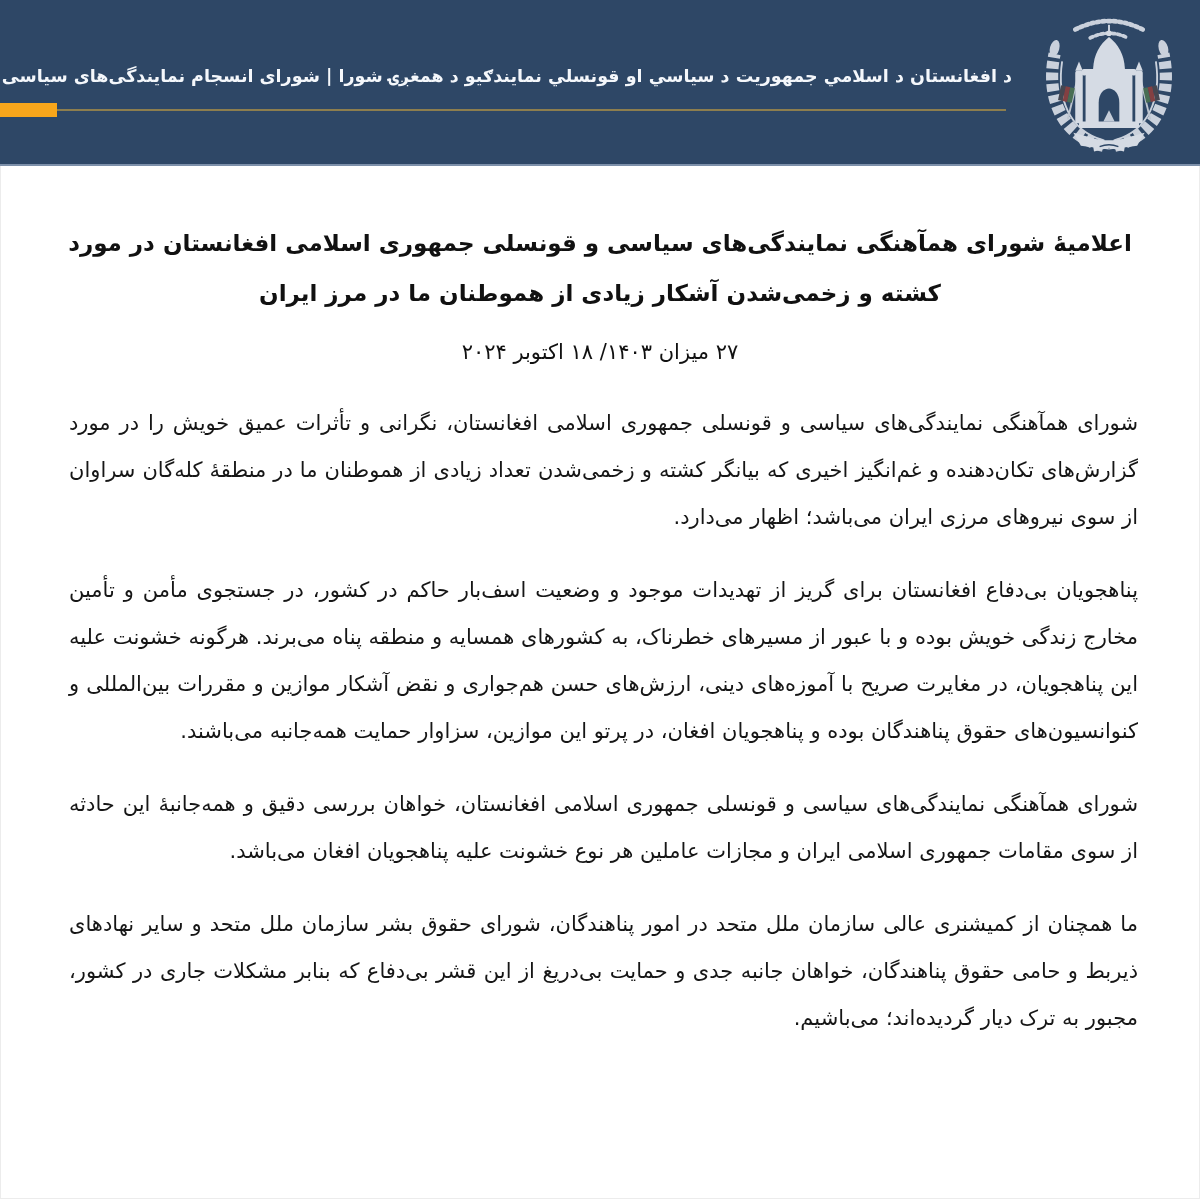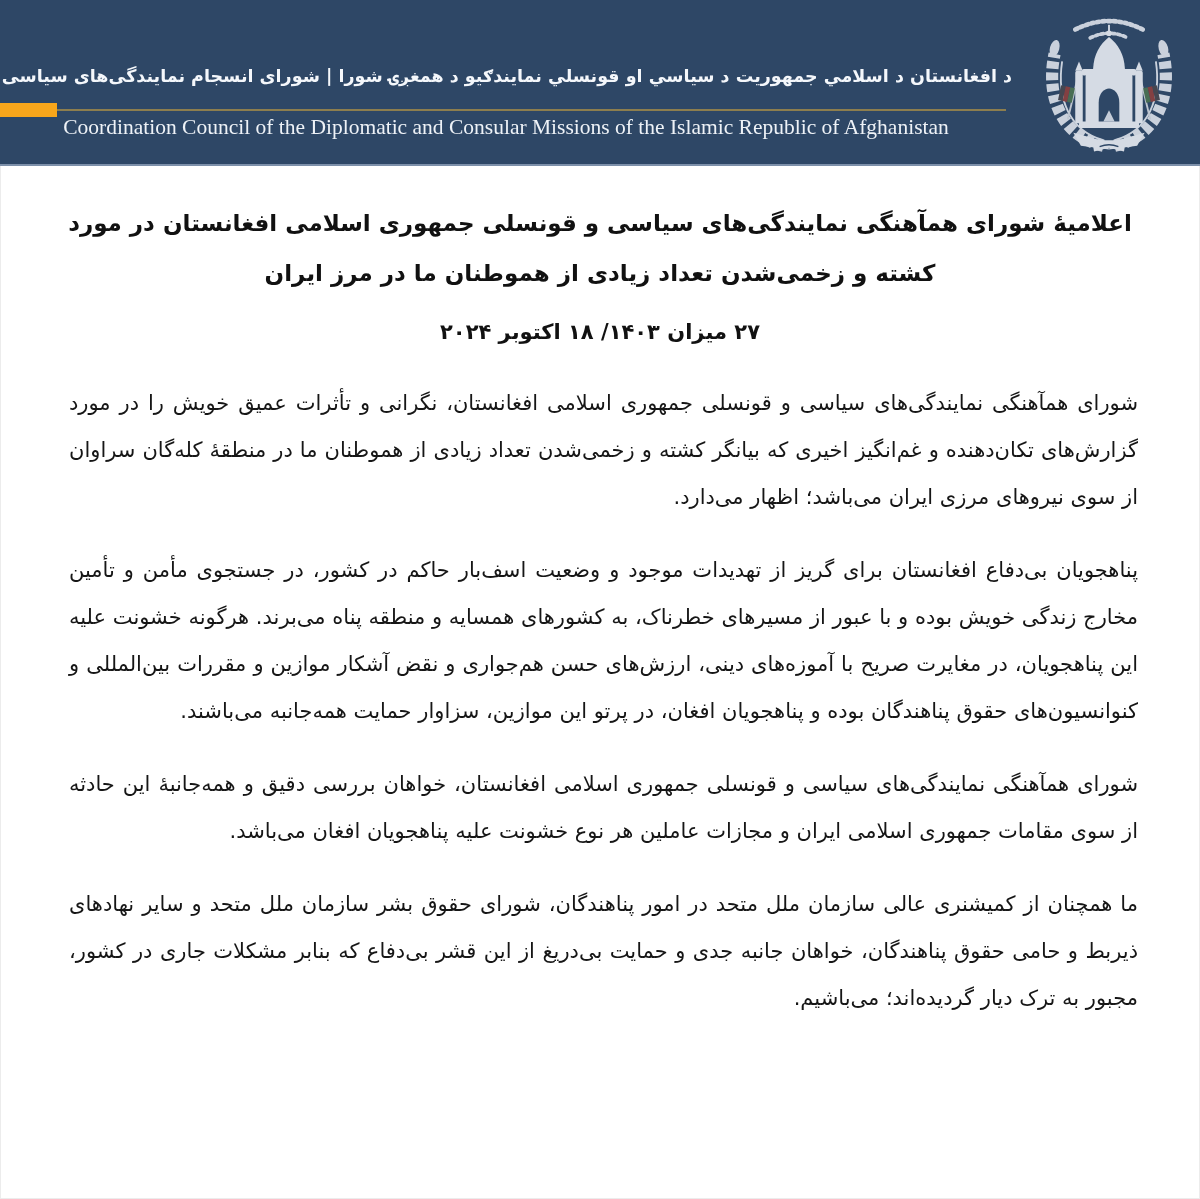--- a/index.html
+++ b/index.html
@@ -49,36 +49,36 @@
     font-family:"Liberation Serif",serif;
     white-space:nowrap;
   }
   .emblem{
     position:absolute;top:6px;right:16px;
     width:150px;height:152px;
     opacity:0.93;
   }
   
   .doc{
-    padding:32px 62px 0 62px;
+    padding:52px 62px 0 62px;
     color:#161616;
   }
   .doc-title{
     direction:rtl;
     text-align:center;
     font-size:23px;
     font-weight:bold;
     line-height:50px;
     color:#111111;
   }
   .doc-date{
     direction:rtl;
     text-align:center;
     font-size:21px;
-    font-weight:bold;
+    font-weight:normal;
     margin-top:22px;
     color:#111111;
   }
   .doc-paragraphs p{
     direction:rtl;
     text-align:justify;
     font-size:21px;
     line-height:47px;
     margin:26px 0 0 7px;
   }
@@ -89,21 +89,20 @@
 </head>
 <body>
 
 <div class="page">
 
   <div class="header">
     <div class="header-left">
       <div class="persian-title">د افغانستان د اسلامي جمهوریت د سیاسي او قونسلي نمایندګیو د همغږۍ شورا | شورای انسجام نمایندگی‌های سیاسی و قونسلی جمهوری اسلامی افغانستان</div>
       <div class="gold-line"></div>
       <div class="orange-bar"></div>
-      <div class="english-title">Coordination Council of the Diplomatic and Consular Missions of the Islamic Republic of Afghanistan</div>
     </div>
 
     <span class="emblem">
       <svg viewBox="0 0 160 156" width="150" height="152" aria-hidden="true">
 
         <g fill="none" stroke="#d6dce5" stroke-linecap="round">
           <path d="M44,22 Q80,4 116,22" stroke-width="5" stroke-dasharray="3 3"></path>
           <path d="M60,31 Q80,21 100,31" stroke-width="4" stroke-dasharray="3 3"></path>
         </g>
 
@@ -152,21 +151,21 @@
           <path d="M62,140 L98,140 L96,152 L80,148 L64,152 Z"></path>
         </g>
         <path d="M70,147 Q80,143 90,147" stroke="#2e4766" stroke-width="1.5" fill="none"></path>
       </svg>
     </span>
   </div>
 
   <div class="doc">
     <div class="doc-title">
       <div>اعلامیۀ شورای همآهنگی نمایندگی‌های سیاسی و قونسلی جمهوری اسلامی افغانستان  در مورد</div>
-      <div>کشته و زخمی‌شدن تعداد زیادی از هموطنان ما در مرز ایران</div>
+      <div>کشته و زخمی‌شدن آشکار زیادی از هموطنان ما در مرز ایران</div>
     </div>
 
     <div class="doc-date">۲۷ میزان ۱۴۰۳/ ۱۸ اکتوبر ۲۰۲۴</div>
 
     <div class="doc-paragraphs">
       <p>شورای همآهنگی نمایندگی‌های سیاسی و قونسلی جمهوری اسلامی افغانستان، نگرانی و تأثرات عمیق خویش را در مورد گزارش‌های تکان‌دهنده و غم‌انگیز اخیری که بیانگر کشته و زخمی‌شدن تعداد زیادی از هموطنان ما در منطقهٔ کله‌گان سراوان از سوی نیروهای مرزی ایران می‌باشد؛ اظهار می‌دارد.</p>
       <p>پناهجویان بی‌دفاع افغانستان برای گریز از تهدیدات موجود و وضعیت اسف‌بار حاکم در کشور، در جستجوی مأمن و تأمین مخارج زندگی خویش بوده و با عبور از مسیرهای خطرناک، به کشورهای همسایه و منطقه پناه می‌برند. هرگونه خشونت علیه این پناهجویان، در مغایرت صریح با آموزه‌های دینی، ارزش‌های حسن هم‌جواری و نقض آشکار موازین و مقررات بین‌المللی و کنوانسیون‌های حقوق پناهندگان بوده و پناهجویان افغان، در پرتو این موازین، سزاوار حمایت همه‌جانبه می‌باشند.</p>
       <p>شورای همآهنگی نمایندگی‌های سیاسی و قونسلی جمهوری اسلامی افغانستان، خواهان بررسی دقیق و همه‌جانبهٔ این حادثه از سوی مقامات جمهوری اسلامی ایران و مجازات عاملین هر نوع خشونت علیه پناهجویان افغان می‌باشد.</p>
       <p>ما همچنان از کمیشنری عالی سازمان ملل متحد در امور پناهندگان، شورای حقوق بشر سازمان ملل متحد و سایر نهادهای ذیربط و حامی حقوق پناهندگان، خواهان جانبه جدی و حمایت بی‌دریغ از این قشر بی‌دفاع که بنابر مشکلات جاری در کشور، مجبور به ترک دیار گردیده‌اند؛ می‌باشیم.</p>
     </div>

